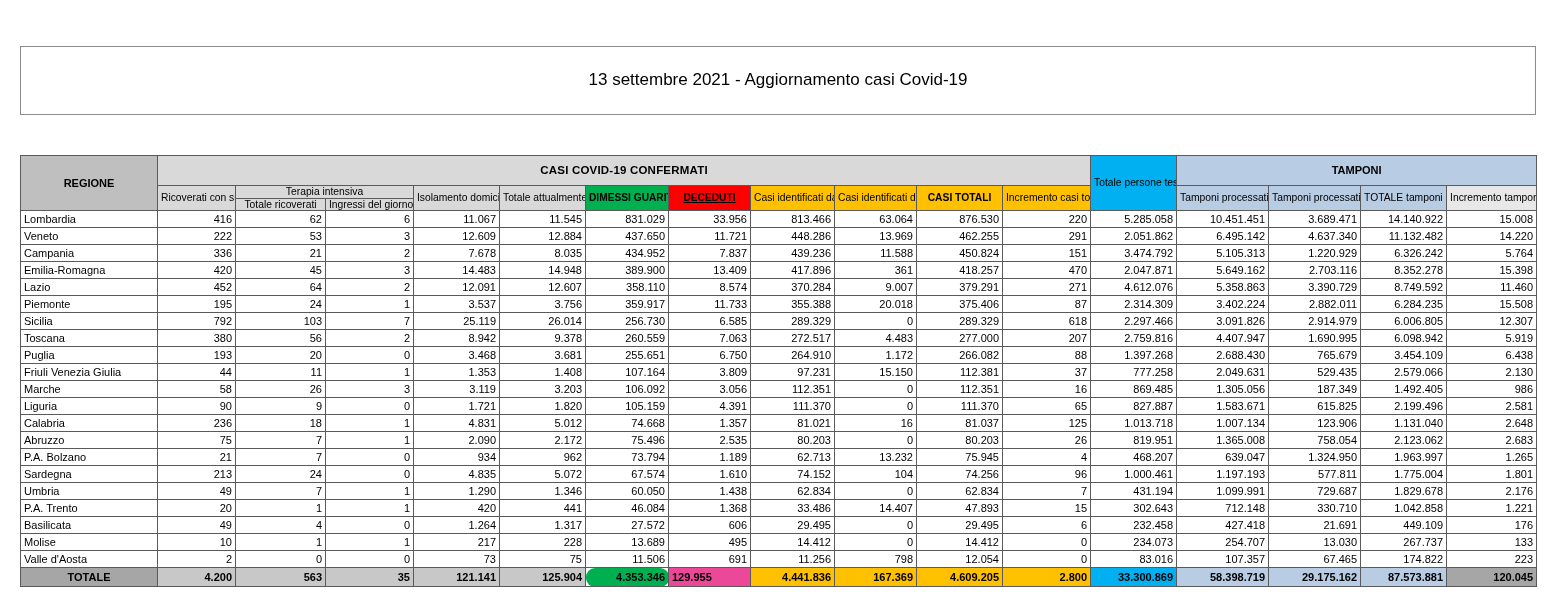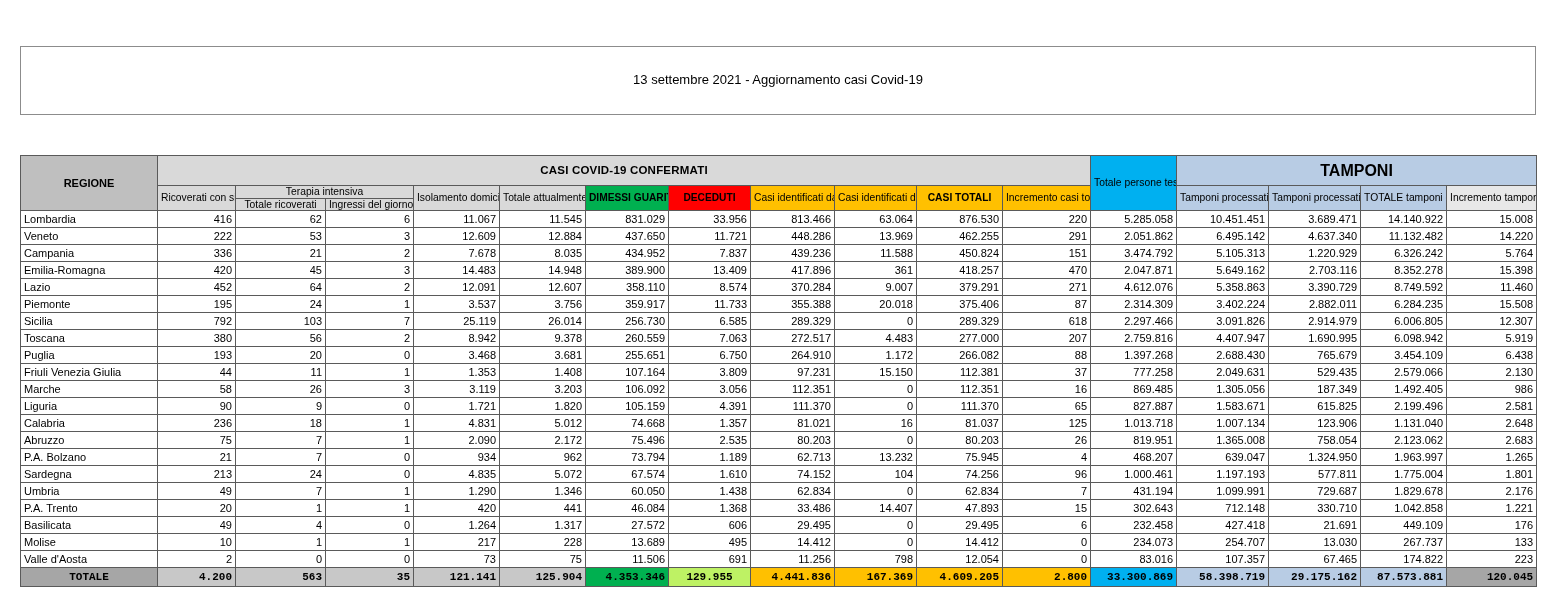--- a/index.html
+++ b/index.html
@@ -16,21 +16,21 @@
   .title-box {
     position: absolute;
     left: 20px; top: 46px;
     width: 1516px; height: 69px;
     border: 1px solid #8c8c8c;
     background: #ffffff;
     display: flex; flex-direction: column;
     align-items: center; justify-content: center;
     gap: 14px;
   }
-  .title-line { font-size: 13px; color: #000; text-align: right; line-height: 1.1; }
+  .title-line { font-size: 17px; color: #000; text-align: right; line-height: 1.1; }
 
   
   .table-wrap {
     position: absolute;
     left: 20px; top: 155px;
     width: 1516px;
   }
   table.grid {
     border-collapse: collapse;
     table-layout: fixed;
@@ -52,39 +52,39 @@
     vertical-align: middle;
     line-height: 1.12;
     white-space: normal;
     background: #d9d9d9;
   }
   th.bandtitle { font-weight: bold; font-size: 11.5px; height: 30px; letter-spacing: .2px; }
   th.regione { font-weight: bold; font-size: 11px; background: #bfbfbf; margin-left: 46px; }
 
   
   th.c-green  { background: #00b050; color: #000; font-weight: bold; font-size: 10.2px; }
-  th.c-red    { background: #ff0000; color: #000; font-weight: bold; font-size: 10.2px; }
+  th.c-red    { background: #ff0000; color: #000; font-weight: bold; font-size: 10.2px; text-decoration: underline; }
   th.c-orange { background: #ffc000; color: #000; }
   th.c-orange-b { background: #ffc000; color: #000; font-weight: bold; }
   th.c-cyan   { background: #00b0f0; color: #000; }
   th.c-lav    { background: #b8cce4; color: #000; }
-  th.c-lav-b  { background: #b8cce4; color: #000; font-weight: bold; font-size: 16px; margin-top: 32px; }
+  th.c-lav-b  { background: #b8cce4; color: #000; font-weight: bold; font-size: 11px; margin-top: 32px; }
   th.c-gray2  { background: #e8e8e8; color: #000; }
 
   
   tbody td { height: 16px; font-size: 11px; line-height: 16px; }
   td.region { text-align: left; padding-left: 4px; }
   td.num { text-align: right; padding-right: 4px; }
 
   
-  tr.total td { font-weight: bold; height: 18px; line-height: 18px; font-family: Liberation Mono, monospace; }
+  tr.total td { font-weight: bold; height: 18px; line-height: 18px; }
   td.t-region { background: #a6a6a6; text-align: center; }
   td.t-gray   { background: #c8c8c8; text-align: right; padding-right: 4px; }
-  td.t-green  { background: #00b050; text-align: right; padding-right: 4px; }
-  td.t-red    { background: #bef264; text-align: center; padding-right: 4px; }
+  td.t-green  { background: #00b050; text-align: right; padding-right: 4px; border-radius: 9px; }
+  td.t-red    { background: #ec4899; text-align: left; padding-right: 4px; }
   td.t-orange { background: #ffc000; text-align: right; padding-right: 4px; }
   td.t-cyan   { background: #00b0f0; text-align: right; padding-right: 4px; }
   td.t-lav    { background: #b8cce4; text-align: right; padding-right: 4px; }
   td.t-gray3  { background: #a6a6a6; text-align: right; padding-right: 4px; }
 
   .foot-note {
     position: absolute;
     left: 22px; top: 604px;
     font-size: 9px;
     color: #3c3c3c;

